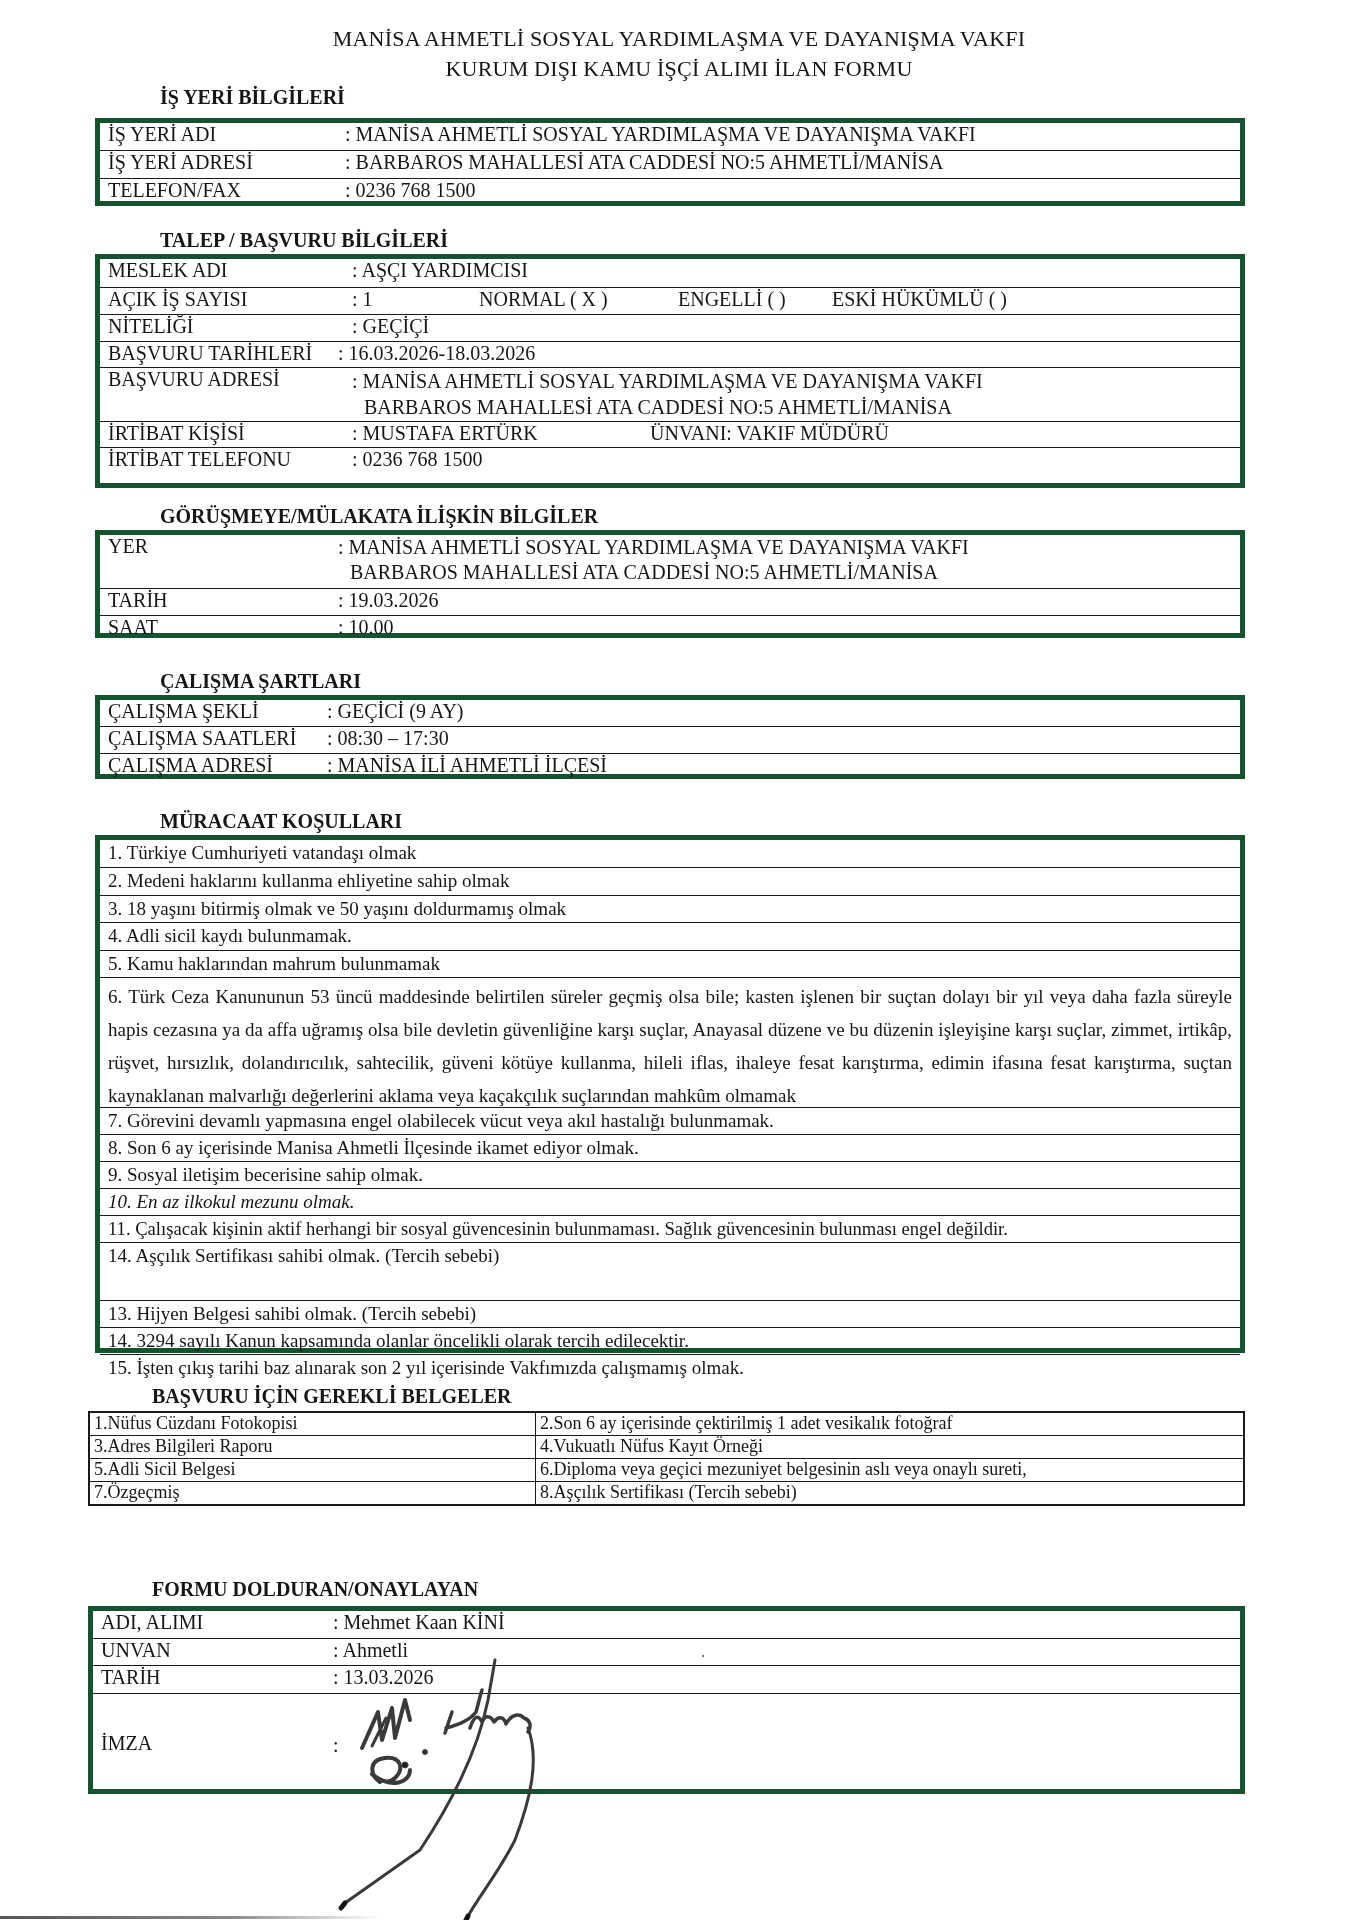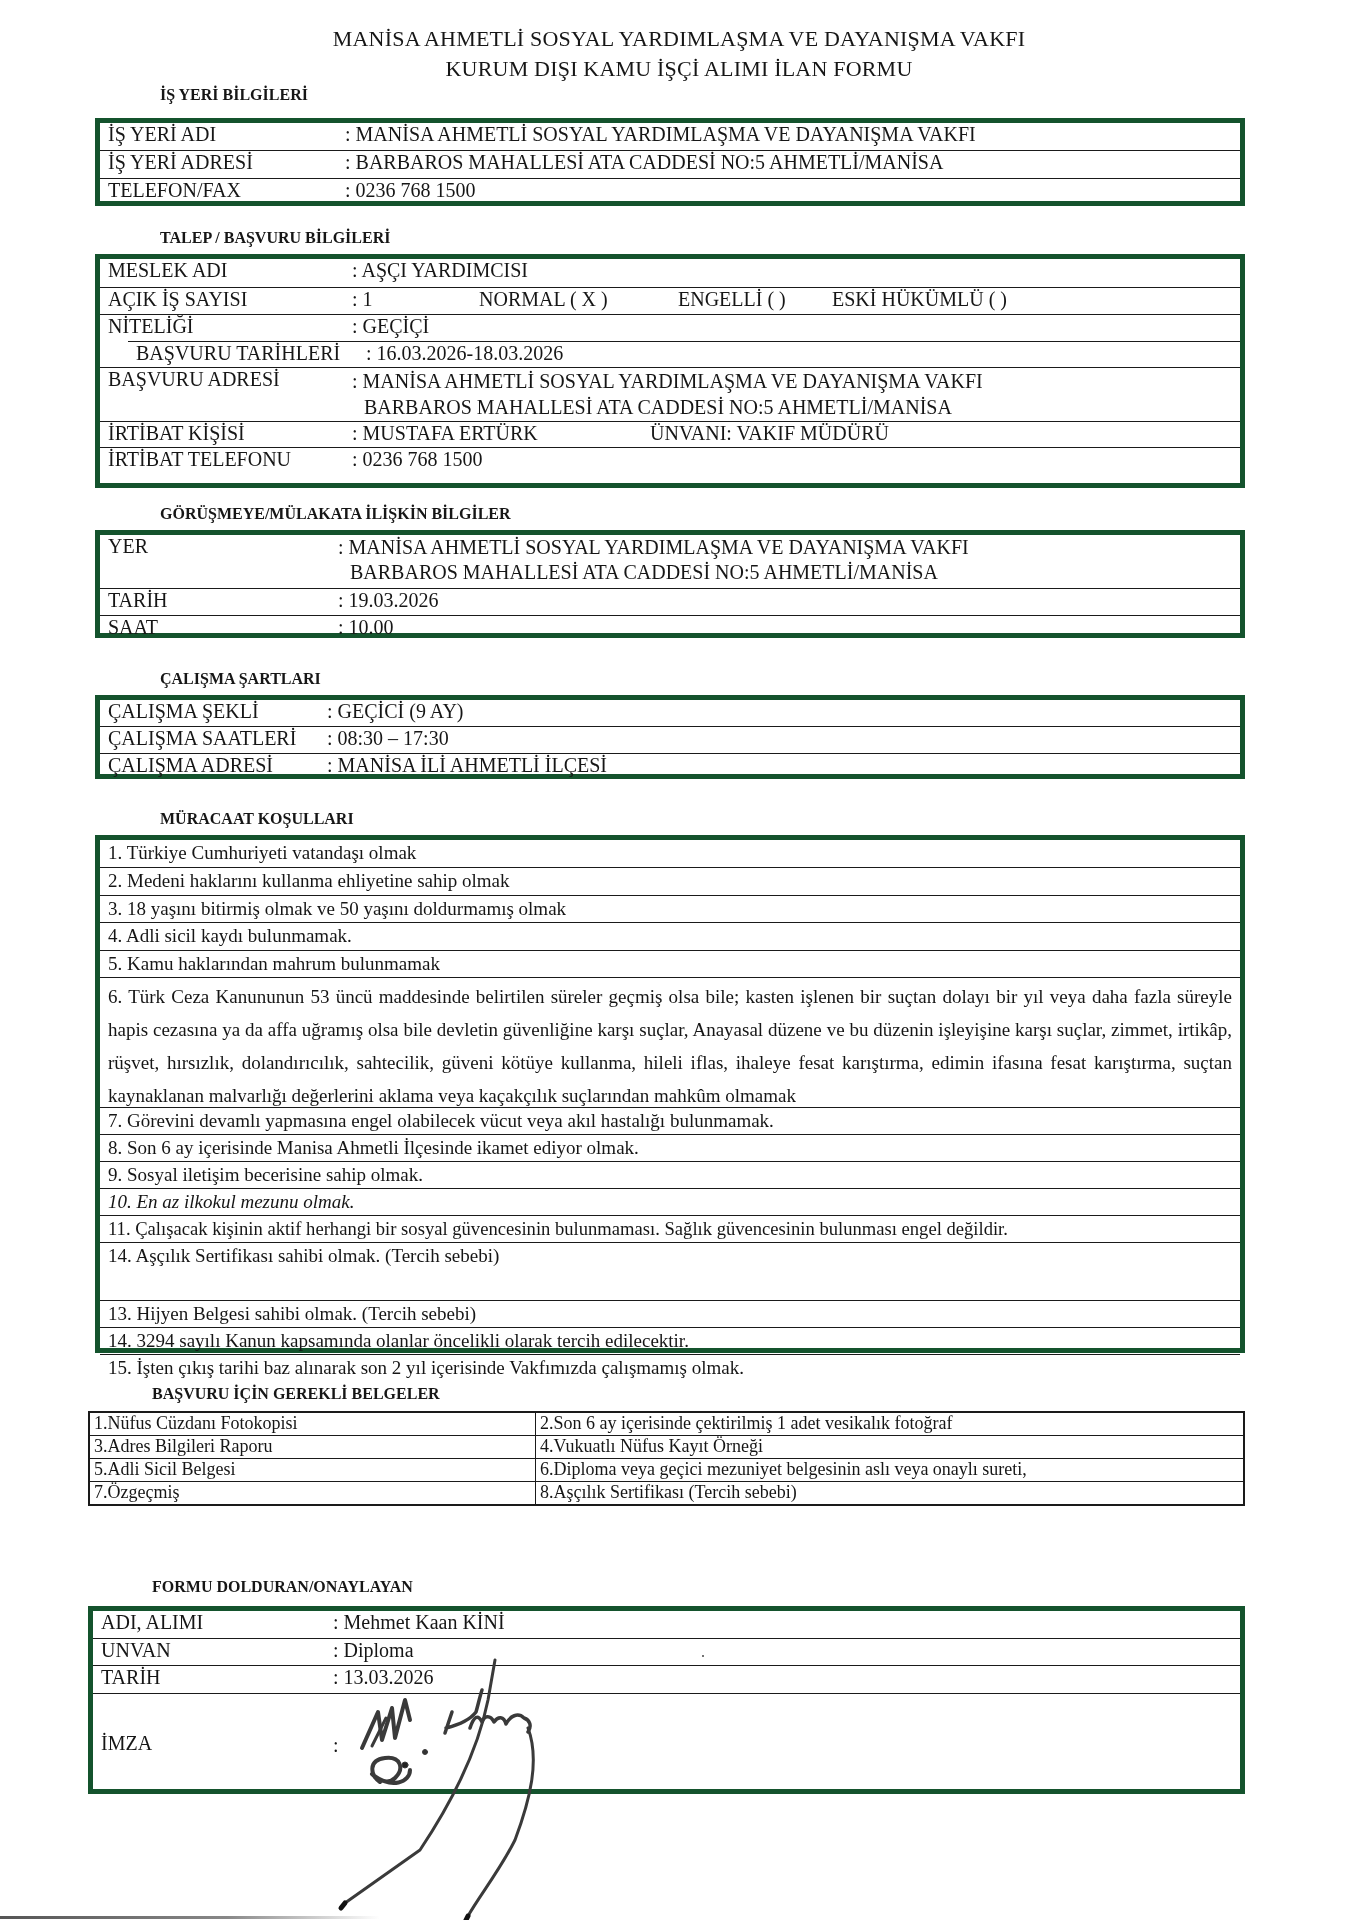--- a/index.html
+++ b/index.html
@@ -1,19 +1,19 @@
 <!DOCTYPE html>
 <html><head>
 <meta charset="utf-8">
 <style>
   html, body { margin: 0; padding: 0; background: #ffffff; }
   body { width: 1358px; height: 1920px; position: relative; overflow: hidden;
          font-family: "Liberation Serif", "DejaVu Serif", serif; color: #161616; }
   .title { position: absolute; left: 0; width: 1358px; text-align: center; font-size: 22px; letter-spacing: 0.2px; }
-  .heading { position: absolute; font-weight: bold; font-size: 16px; }
+  .heading { position: absolute; font-weight: bold; font-size: 20px; }
   .tbl { position: absolute; left: 95px; width: 1150px; border: 5px solid #14532d; box-sizing: border-box; }
   .row { position: relative; border-top: 1.6px solid #1a1a1a; box-sizing: border-box; font-size: 20px; }
   .row:first-child { border-top: none; }
   .lbl { position: absolute; left: 8px; top: 0; white-space: nowrap; }
   .val { position: absolute; top: 0; white-space: nowrap; }
   .val2 { display: block; }
   .cond { position: relative; border-top: 1.6px solid #1a1a1a; font-size: 19px; padding: 0 8px; box-sizing: border-box; line-height: 26px; }
   .cond:first-child { border-top: none; }
   .cond.multi { text-align: justify; line-height: 33px; padding-top: 2px; }
   .docs { position: absolute; left: 88px; width: 1157px; border: 2px solid #1a1a1a; box-sizing: border-box; }
@@ -60,21 +60,21 @@
     <span class="lbl">AÇIK İŞ SAYISI</span>
     <span class="val" style="left:252px;">: 1</span>
     <span class="chk" style="left:379px;">NORMAL ( X )</span>
     <span class="chk" style="left:578px;">ENGELLİ (  )</span>
     <span class="chk" style="left:732px;">ESKİ HÜKÜMLÜ (  )</span>
   </div>
   <div class="row" style="height:27px;">
     <span class="lbl">NİTELİĞİ</span>
     <span class="val" style="left:252px;">: GEÇİÇİ</span>
   </div>
-  <div class="row" style="height:26px;margin-left:28px;">
+  <div class="row" style="height:26px;">
     <span class="lbl">BAŞVURU TARİHLERİ</span>
     <span class="val" style="left:238px;">: 16.03.2026-18.03.2026</span>
   </div>
   <div class="row" style="height:54px;">
     <span class="lbl">BAŞVURU ADRESİ</span>
     <span class="val" style="left:252px; line-height:26px;">
       <span class="val2">: MANİSA AHMETLİ SOSYAL YARDIMLAŞMA VE DAYANIŞMA VAKFI</span>
       <span class="val2" style="padding-left:12px;">BARBAROS MAHALLESİ ATA CADDESİ NO:5 AHMETLİ/MANİSA</span>
     </span>
   </div>
@@ -164,21 +164,21 @@
 </div>
 
 <div class="heading" style="left:152px; top:1578px;">FORMU DOLDURAN/ONAYLAYAN</div>
 <div class="tbl" style="left:88px; width:1157px; top:1606px; height:188px;">
   <div class="row" style="height:27px;">
     <span class="lbl">ADI, ALIMI</span>
     <span class="val" style="left:240px;">: Mehmet Kaan KİNİ</span>
   </div>
   <div class="row" style="height:27px;">
     <span class="lbl">UNVAN</span>
-    <span class="val" style="left:240px;">: Diploma</span>
+    <span class="val" style="left:240px;">: Ahmetli</span>
   </div>
   <div class="row" style="height:28px;">
     <span class="lbl">TARİH</span>
     <span class="val" style="left:240px;">: 13.03.2026</span>
   </div>
   <div class="row" style="height:102px;">
     <span class="lbl" style="top:38px;">İMZA</span>
     <span class="val" style="left:240px; top:40px;">:</span>
   </div>
 </div>

